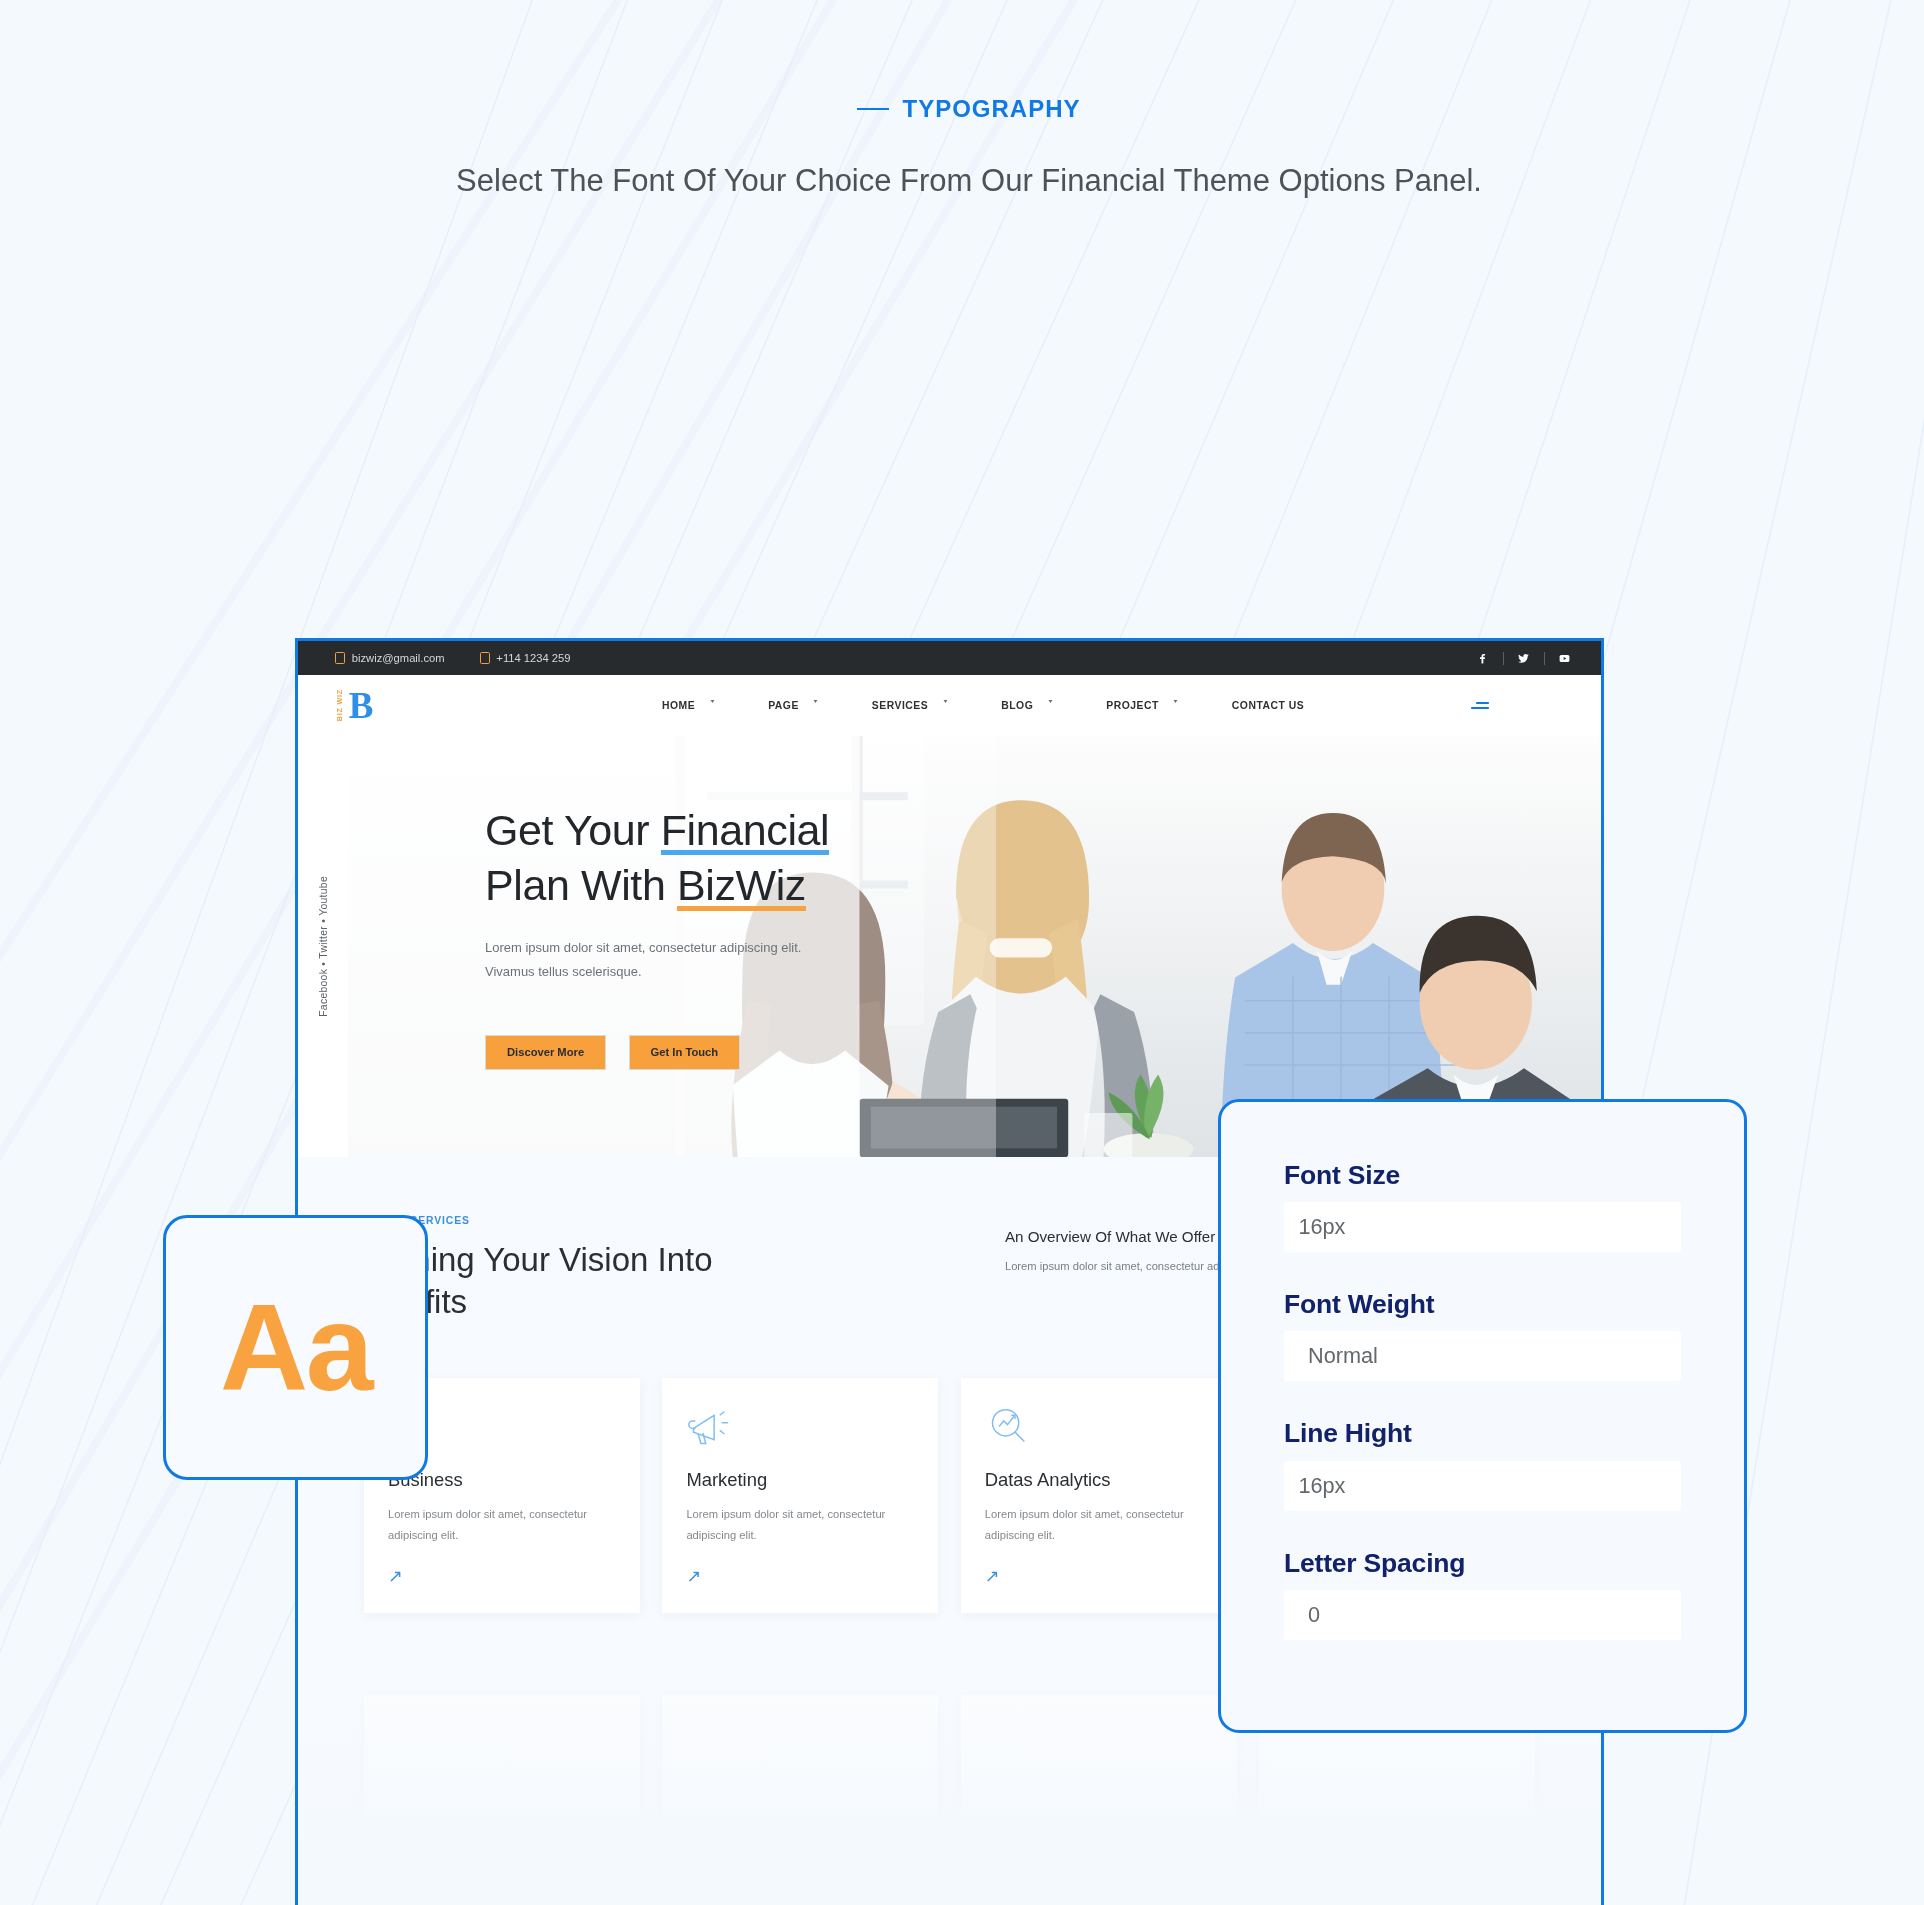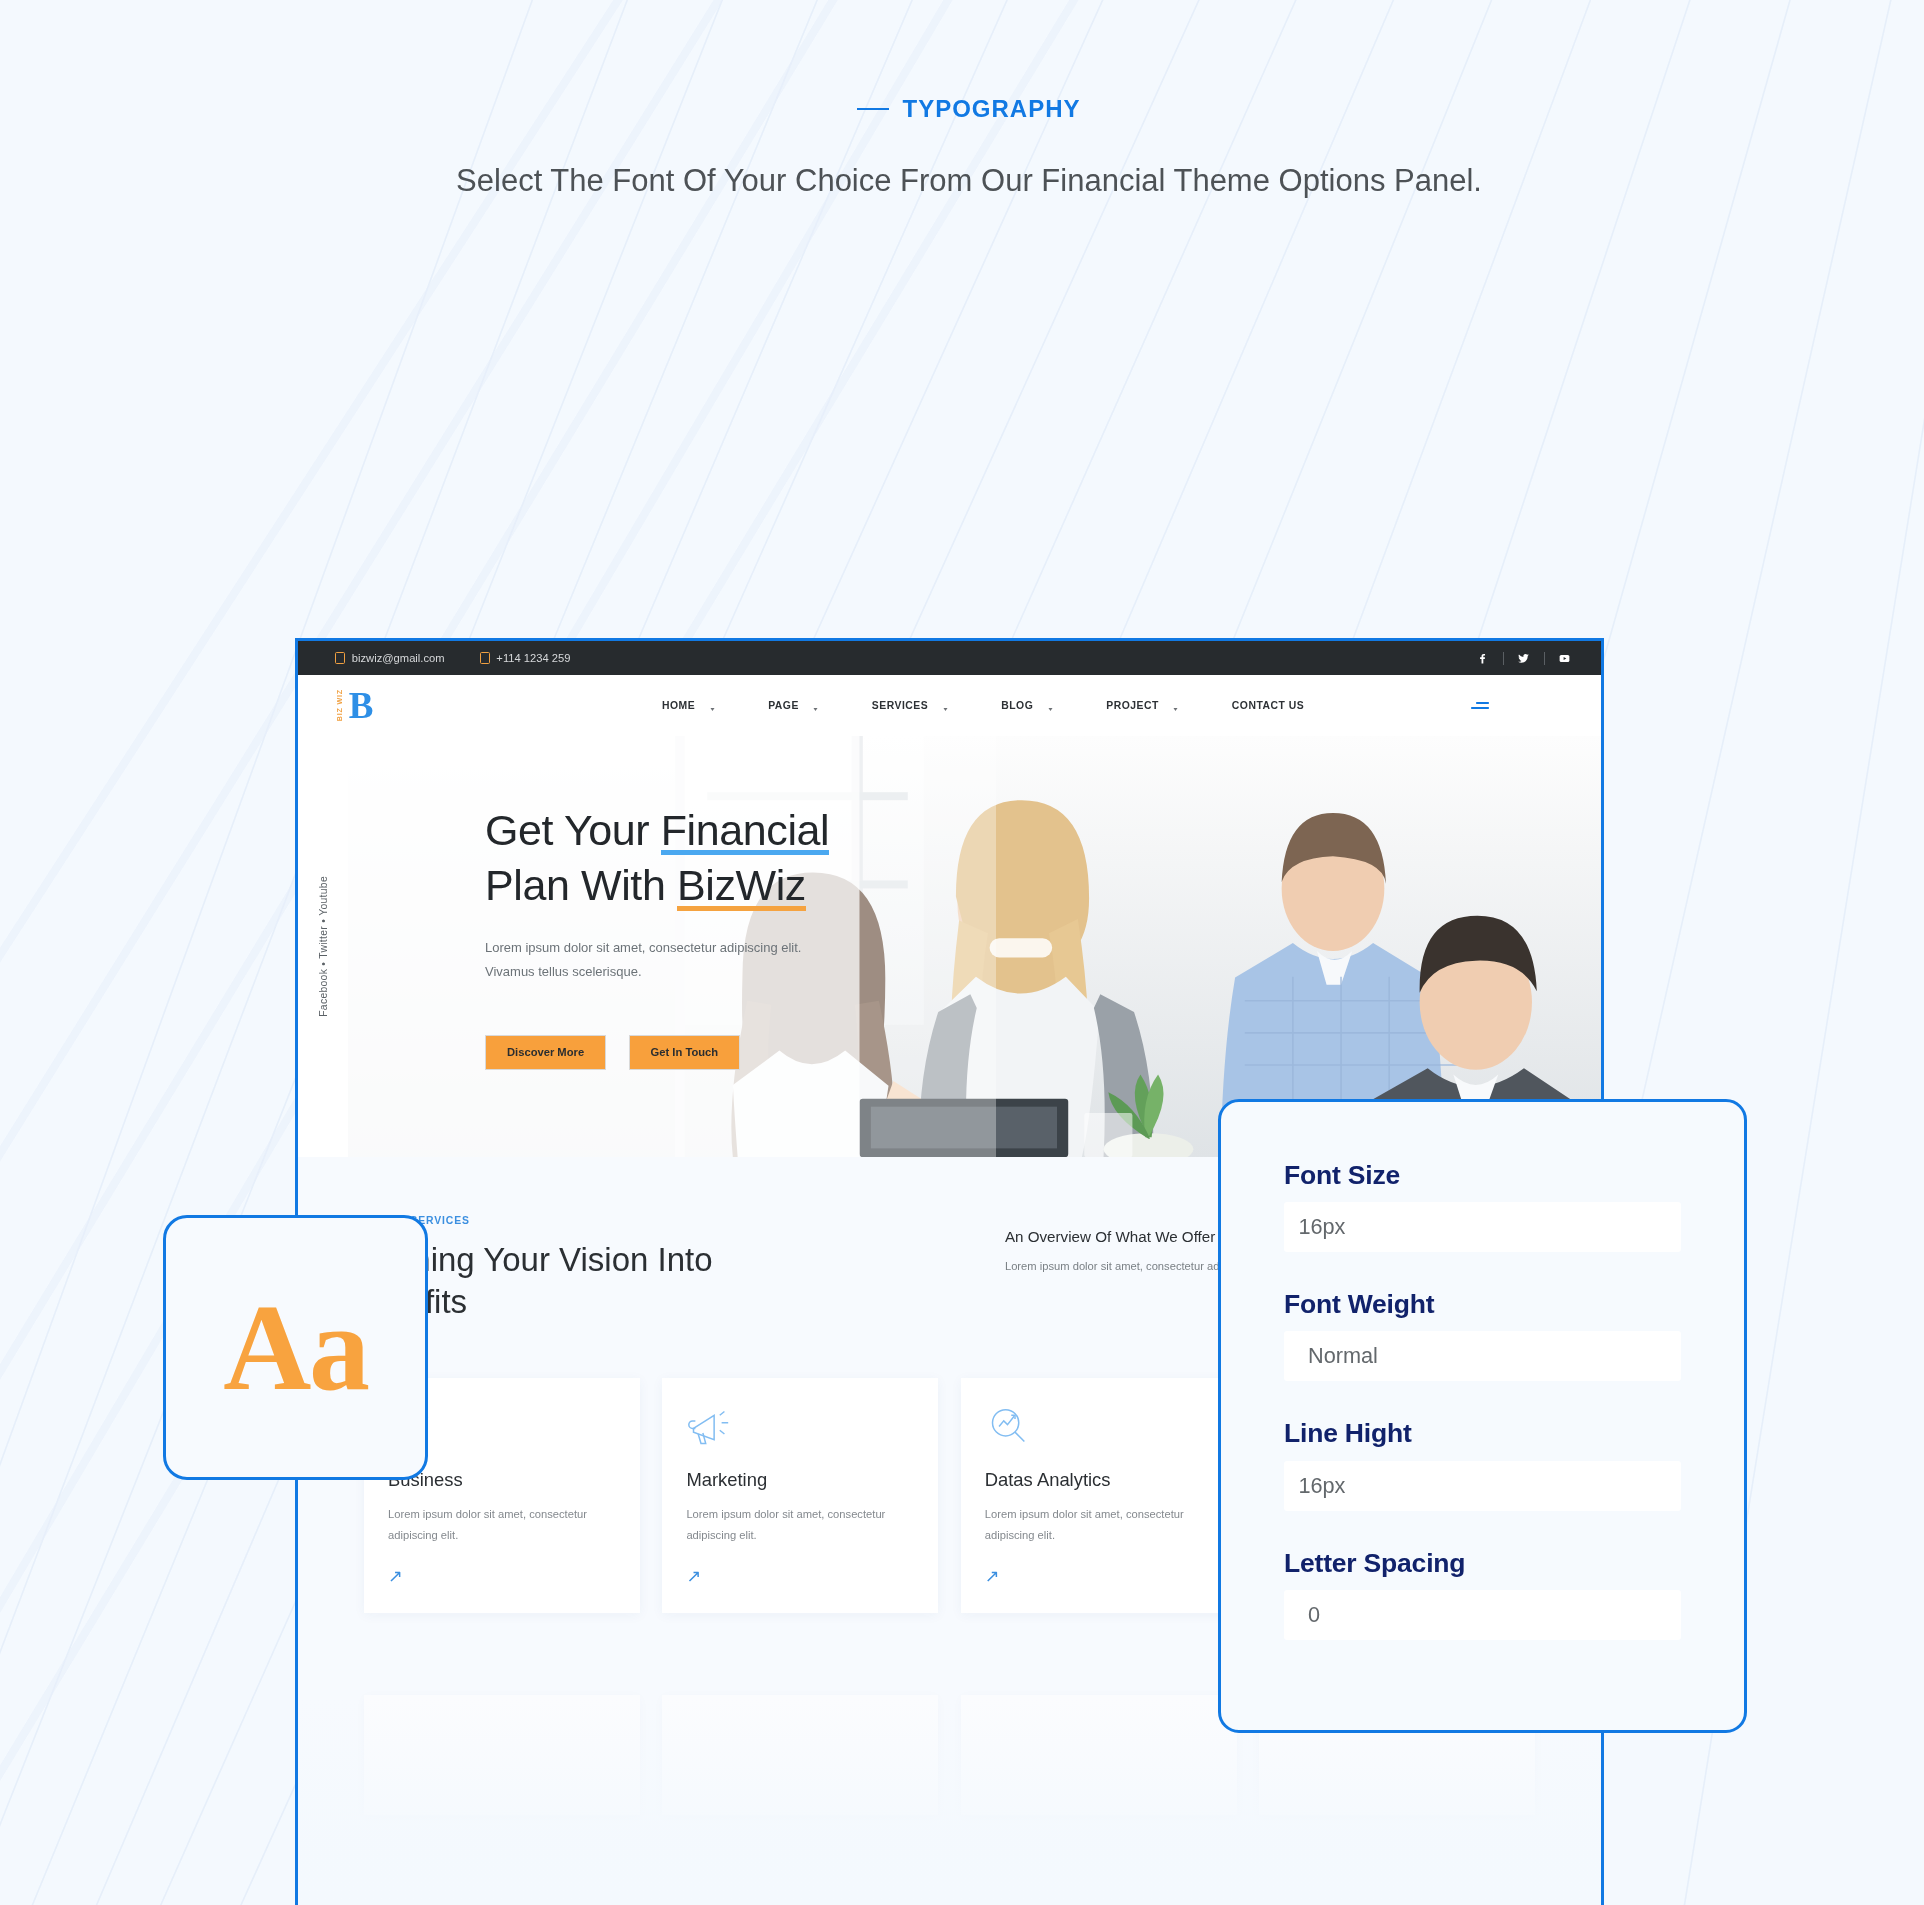--- a/index.html
+++ b/index.html
@@ -154,21 +154,21 @@
     position: absolute;
     left: 50%;
     transform: translateX(-47%);
     display: flex;
     gap: 27px;
     font-size: 10.4px;
     font-weight: bold;
     letter-spacing: 0.5px;
     color: #2d3135;
   }
-  .nav-items .ni { display: flex; align-items: flex-end; gap: 15px; white-space: nowrap; padding-left: 27px; }
+  .nav-items .ni { display: flex; align-items: flex-start; gap: 15px; white-space: nowrap; padding-left: 27px; }
   .caret {
     width: 0; height: 0;
     border-left: 2.8px solid transparent;
     border-right: 2.8px solid transparent;
     border-top: 3.2px solid #6d7175;
   }
   .nav-toggle {
     position: absolute;
     right: 112px;
     display: flex; flex-direction: column; gap: 2.4px;
@@ -328,21 +328,20 @@
     align-items: center;
     justify-content: center;
     z-index: 8;
   }
   .aa-badge span {
     font-size: 122px;
     font-weight: bold;
     color: #f8a33f;
     letter-spacing: -2.4px;
     line-height: 1;
-    font-family: Liberation Serif, serif;
   }
 
   
   .panel {
     position: absolute;
     left: 1218px;
     top: 1099px;
     width: 529px;
     height: 634px;
     background: #f6fafe;

